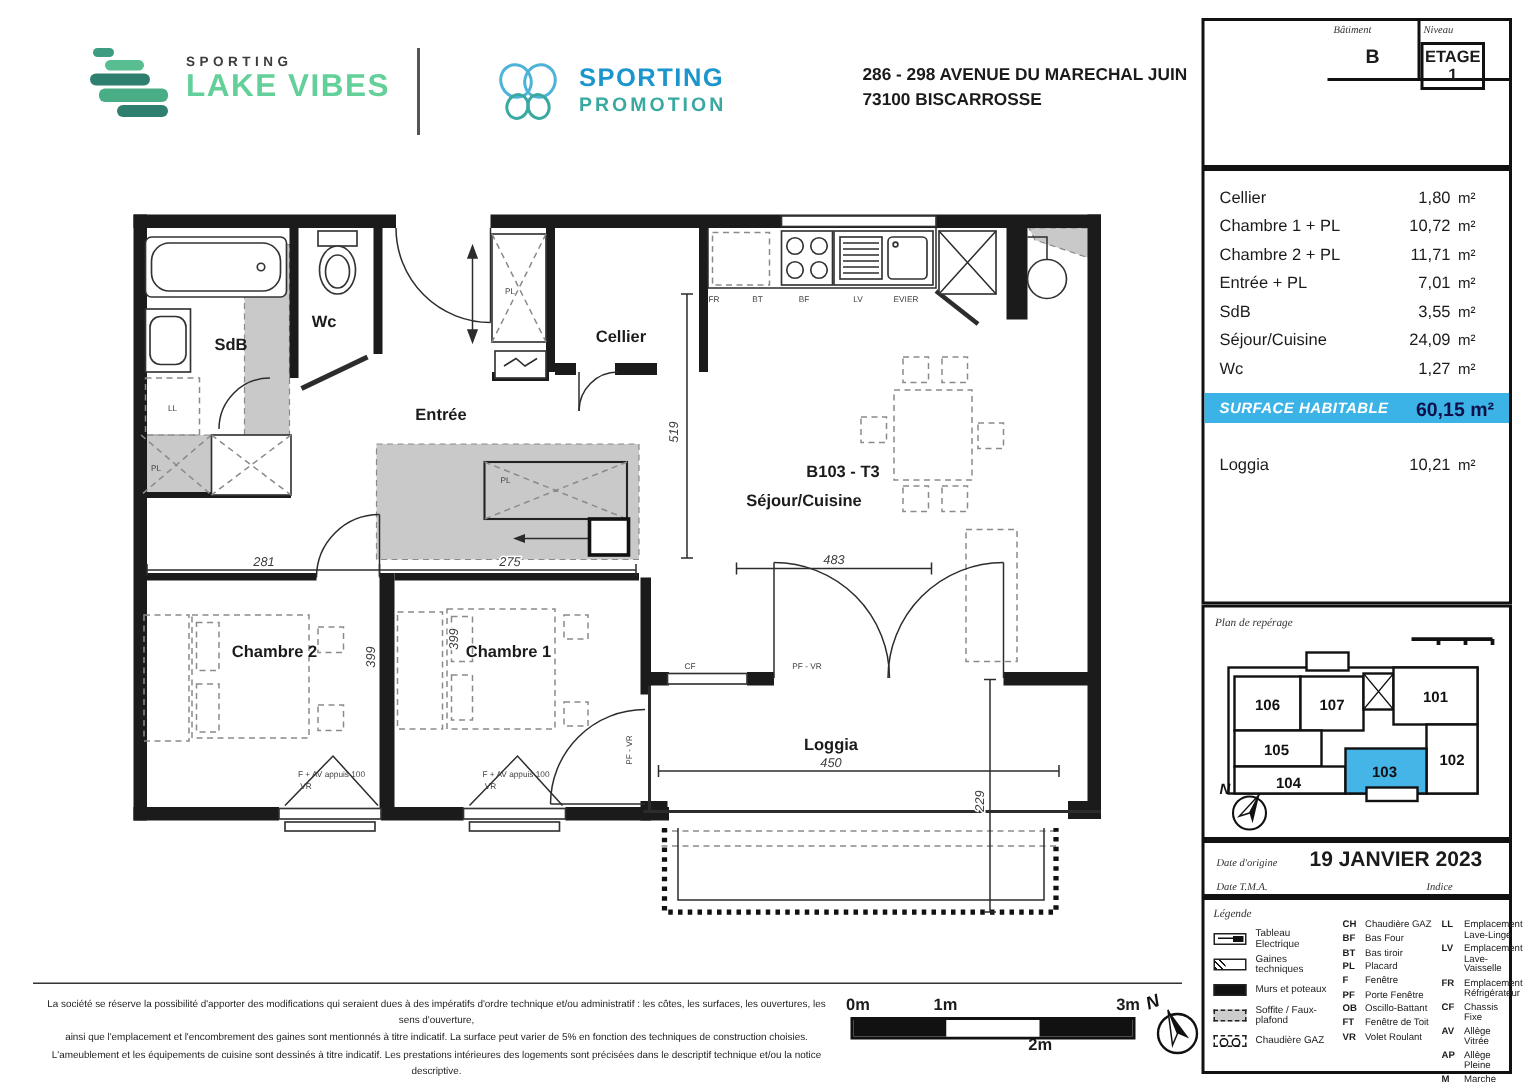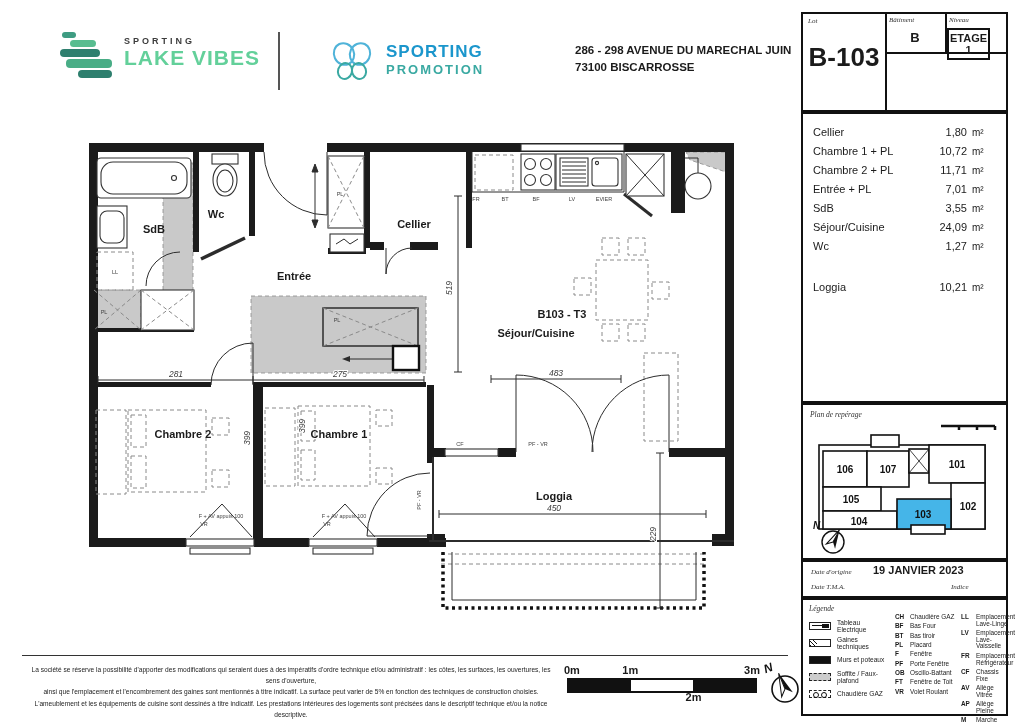--- a/index.html
+++ b/index.html
@@ -80,24 +80,20 @@
     <div class="promo2">PROMOTION</div>
   </div>
 </div>
 
 <div class="a addr" style="left:575px;top:42px;">
   <div>286 - 298 AVENUE DU MARECHAL JUIN</div>
   <div>73100 BISCARROSSE</div>
 </div>
 
 <div class="box" style="top:12px;height:100px;">
-  <div class="a" style="left:0;top:0;width:82px;height:96px;border-right:2px solid #111;">
-    <div class="slab a" style="left:5px;top:3px;">Lot</div>
-    <div class="a" style="left:0;top:28px;width:82px;text-align:center;font-weight:bold;font-size:26px;">B-103</div>
-  </div>
   <div class="a" style="left:82px;top:0;width:121px;height:38px;border-bottom:2px solid #111;">
     <div class="a" style="left:0;top:0;width:60px;height:38px;border-right:2px solid #111;">
       <div class="slab a" style="left:4px;top:2px;">Bâtiment</div>
       <div class="a" style="left:0;top:16px;width:60px;text-align:center;font-weight:bold;font-size:13px;">B</div>
     </div>
     <div class="a" style="left:60px;top:0;width:47px;height:38px;">
       <div class="slab a" style="left:4px;top:2px;">Niveau</div>
       <div class="a" style="left:2px;top:14px;right:2px;border:2px solid #111;text-align:center;font-weight:bold;font-size:11px;padding:2px 0;">ETAGE 1</div>
     </div>
   </div>
@@ -132,20 +128,24 @@
   <div class="area-row">
       <span class="lb">Séjour/Cuisine</span>
       <span class="vl">24,09</span>
       <span class="un">m²</span>
     </div>
   <div class="area-row">
       <span class="lb">Wc</span>
       <span class="vl">1,27</span>
       <span class="un">m²</span>
     </div>
+  <div class="total-row">
+    <span class="tl">SURFACE HABITABLE</span>
+    <span class="tv">60,15 m²</span>
+  </div>
   <div class="area-row" style="margin-top:22px;">
     <span class="lb">Loggia</span>
     <span class="vl">10,21</span>
     <span class="un">m²</span>
   </div>
 </div>
 
 <div class="box" style="top:403px;height:157px;">
   <div class="slab a" style="left:7px;top:5px;font-size:7.5px;">Plan de repérage</div>
   <svg class="a" style="left:6px;top:16px;" width="192" height="116" viewBox="0 0 192 116">
@@ -180,21 +180,21 @@
     <g transform="rotate(28 24 25)">
       <path d="M24,11 L29,30 L24,25 Z" fill="#111"></path>
       <path d="M24,11 L19,30 L24,25 Z" fill="#fff" stroke="#111" stroke-width="1"></path>
     </g>
   </svg>
 </div>
 
 <div class="box" style="top:560px;height:38px;">
   <div class="drow">
     <span class="slab" style="width:62px;">Date d'origine</span>
-    <span style="font-size:11px;font-weight:bold;">19 JANVIER 2023</span>
+    <span style="font-size:14px;font-weight:bold;">19 JANVIER 2023</span>
   </div>
   <div class="drow" style="margin-top:5px;">
     <span class="slab" style="width:140px;">Date T.M.A.</span>
     <span class="slab">Indice</span>
   </div>
 </div>
 
 <div class="box" style="top:598px;height:118px;">
   <div class="slab a" style="left:6px;top:4px;font-size:7.5px;">Légende</div>
   <div class="a" style="left:6px;top:17px;width:80px;">

